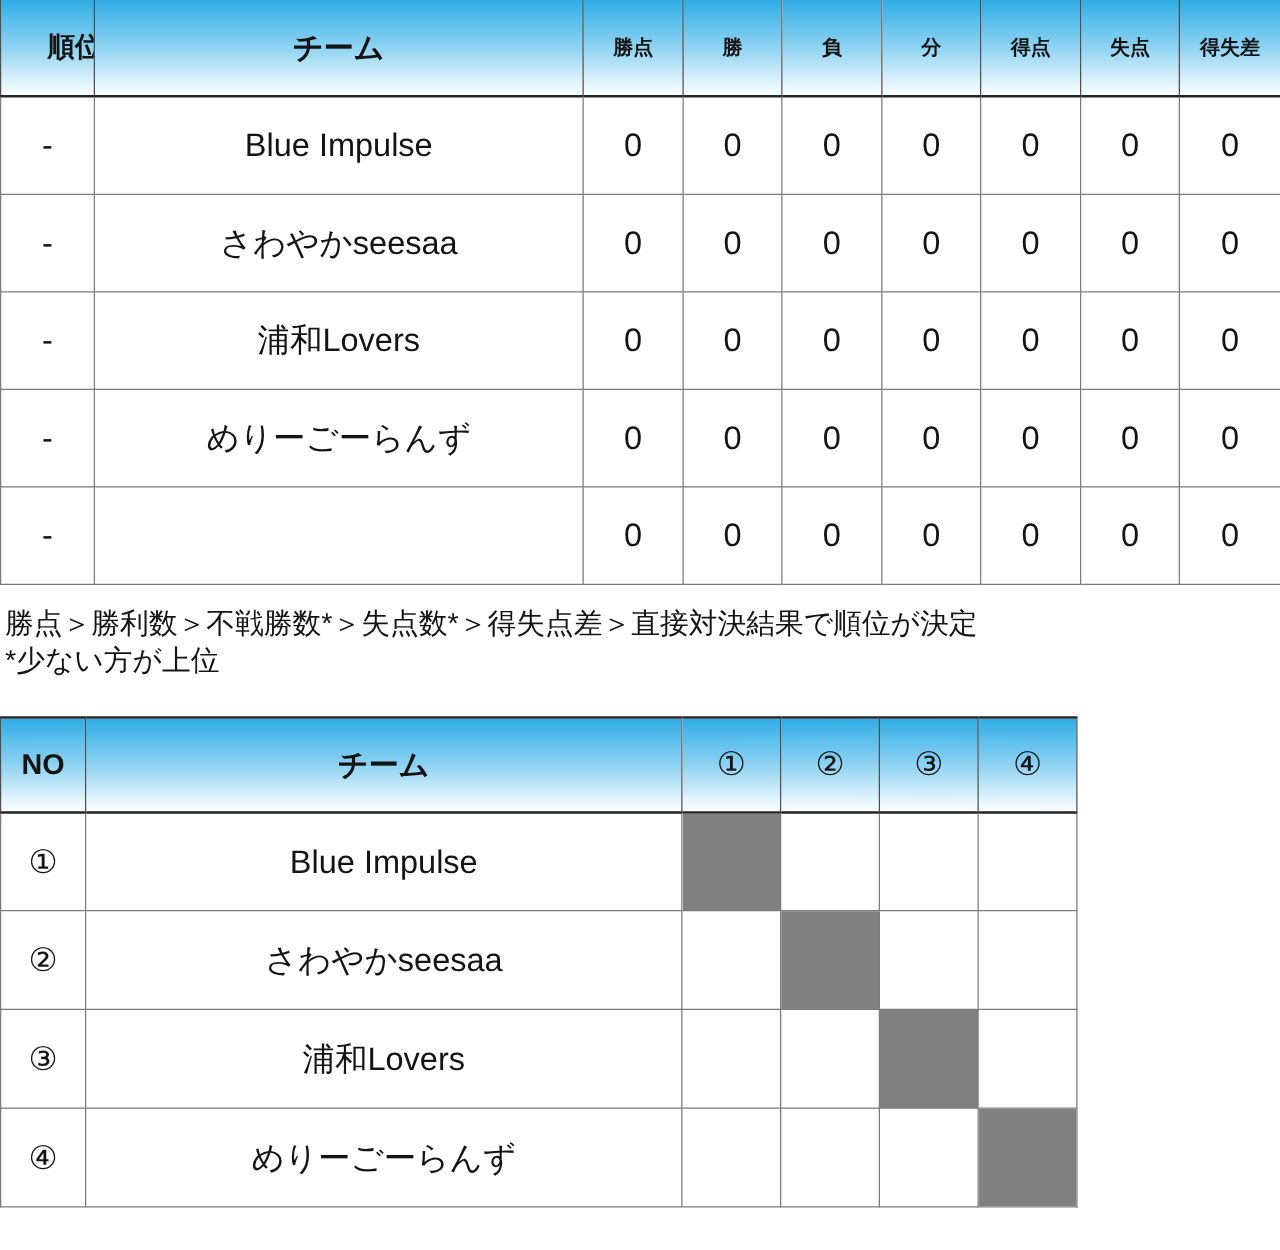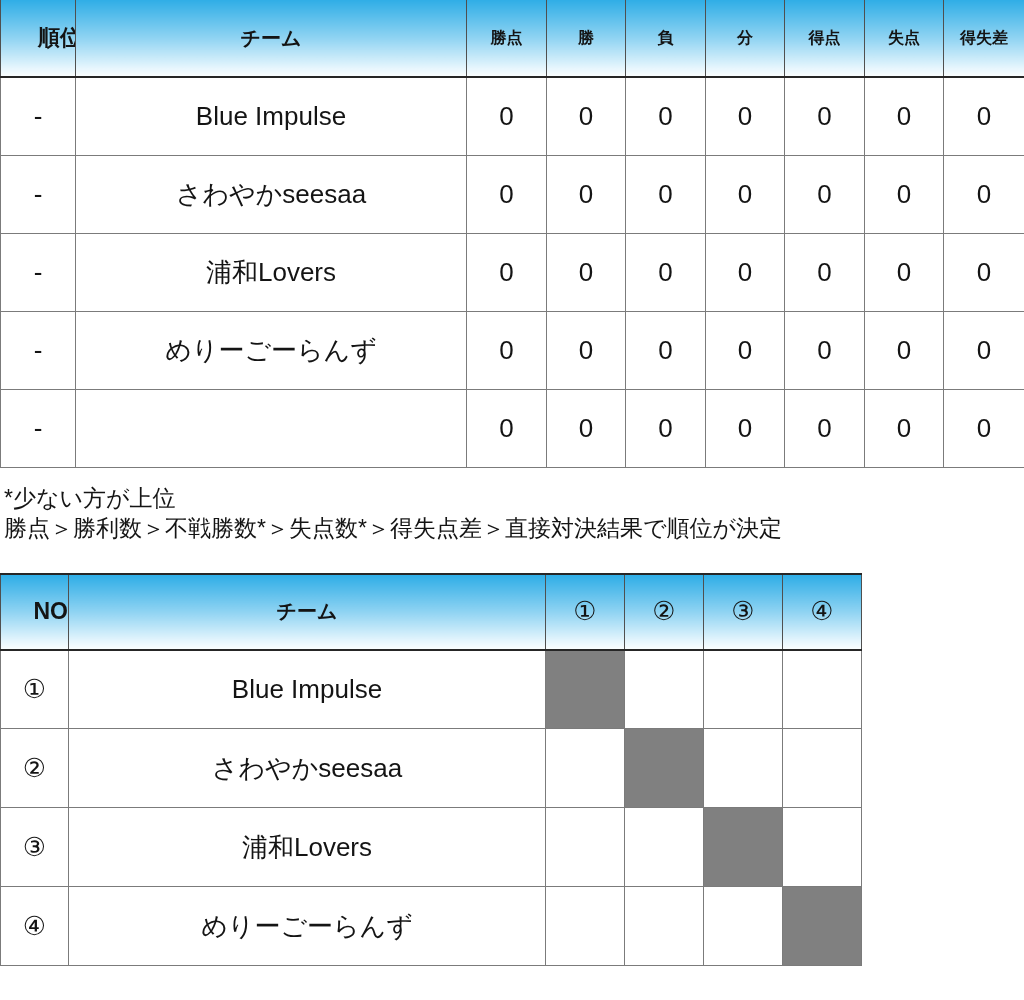--- a/index.html
+++ b/index.html
@@ -25,30 +25,30 @@
       var(--header-gradient-bottom, #f9fdff) 100%);
     border-color: var(--header-border, #4f4f4f);
     border-bottom: 2px solid var(--header-bottom-border, #262626);
     font-weight: bold;
   }
   
   .standings { width: 1024px; }
   .standings thead th { border-top: 0; height: 77px; }
   .standings tbody td { height: 78px; font-size: 26px; }
   .rank-h { font-size: 22px; padding-left: 37px; }
-  .team-h { font-size: 20px; }
+  .team-h { font-size: 24px; }
   .stat-h { font-size: 16px; }
   .rank-c { font-size: 24px; }
   
   .notes { margin: 15px 0 0 4px; font-size: 23px; line-height: 30px; }
   
   .cross { width: 861px; margin-top: 30px; }
   .cross thead th { height: 76px; border-top: 2px solid var(--header-bottom-border, #262626); }
   .cross tbody td { height: 79px; font-size: 26px; }
-  .no-h  { font-size: 23px; text-align: right; }
+  .no-h  { font-size: 23px; }
   .opp-h { font-size: 26px; font-weight: normal; }
 </style>
 </head>
 <body>
 
 <table class="standings">
   <colgroup>
     <col style="width:75px">
       <col style="width:391px">
     <col style="width:80px">
@@ -125,22 +125,22 @@
       <td>0</td>
       <td>0</td>
       <td>0</td>
       <td>0</td>
       <td>0</td>
     </tr>
   </tbody>
 </table>
 
 <div class="notes">
+  <div>勝点＞勝利数＞不戦勝数*＞失点数*＞得失点差＞直接対決結果で順位が決定</div>
   <div>*少ない方が上位</div>
-  <div>勝点＞勝利数＞不戦勝数*＞失点数*＞得失点差＞直接対決結果で順位が決定</div>
 </div>
 
 <table class="cross">
   <colgroup>
     <col style="width:68px">
       <col style="width:477px">
     <col style="width:79px">
       <col style="width:79px">
       <col style="width:79px">
       <col style="width:79px">

